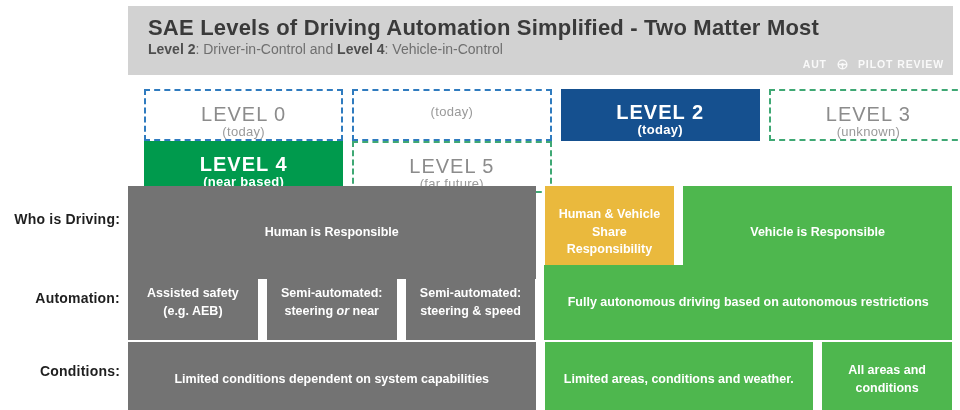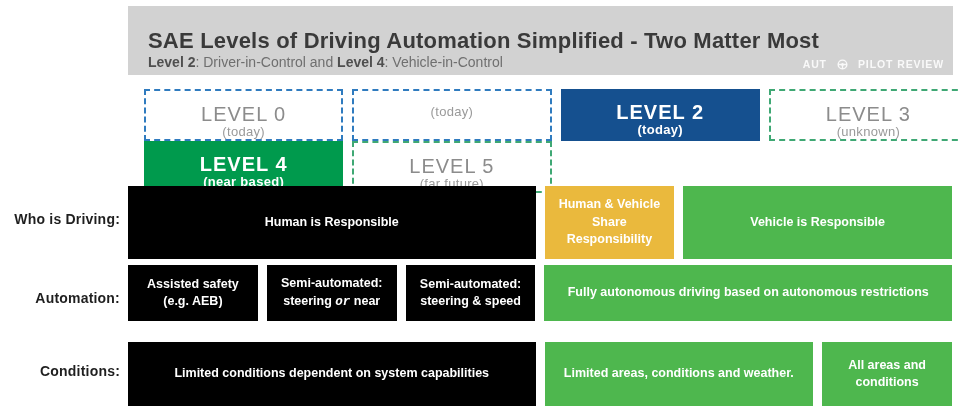--- a/index.html
+++ b/index.html
@@ -4,21 +4,21 @@
 <style>
   html,body { margin:0; padding:0; background:#ffffff; }
   .canvas {
     position:relative; width:960px; height:410px; background:#ffffff;
     font-family:"Liberation Sans", sans-serif; overflow:hidden;
   }
 
   
   .header {
     position:absolute; left:128px; top:6px; width:825px; height:69px;
-    background:#d2d2d2; box-sizing:border-box; padding:22px 0 0 20px;
+    background:#d2d2d2; box-sizing:border-box; padding:9px 0 0 20px;
   }
   .title { font-size:22px; font-weight:bold; color:#3a3a3a; letter-spacing:0.2px; white-space:nowrap; }
   .subtitle { font-size:14px; color:#6f6f6f; white-space:nowrap; }
   .subtitle .hl { color:#4f4f4f; font-weight:bold; }
   .logo {
     position:absolute; right:9px; bottom:5px; display:flex; align-items:center; gap:10px;
     color:#ffffff; opacity:0.88; font-size:10.5px; font-weight:bold; letter-spacing:0.9px;
   }
 
   
@@ -49,29 +49,29 @@
   .band {
     position:absolute; left:128px; width:824px;
     display:grid; grid-template-columns:repeat(6,1fr); column-gap:9px;
   }
   .band-who  { top:186px; height:66px; }
   .band-auto { top:265px; height:48px; }
   .band-cond { top:342px; height:64px; }
   .cell {
     display:flex; flex-direction:column; align-items:center; justify-content:center;
     text-align:center; color:#ffffff; font-size:12.5px; font-weight:bold;
-    line-height:1.4; box-sizing:border-box; padding:10px 8px;
+    line-height:1.4; box-sizing:border-box; padding:20px 8px;
   }
   .cell .ln { display:block; }
-  .cyan   { background:#000000; }
+  .cyan   { background:#737373; }
   .yellow { background:#eab93d; }
   .green  { background:#4eb74e;text-align:right; }
   .span2 { grid-column: span 2; }
   .span3 { grid-column: span 3; }
-  .cell em { font-style:italic;font-family:Liberation Mono, monospace; }
+  .cell em { font-style:italic; }
 </style>
 </head>
 <body>
 
 <div class="canvas">
 
   <div class="header">
     <div class="title">SAE Levels of Driving Automation Simplified - Two Matter Most</div>
     <div class="subtitle">
       <span class="hl">Level 2</span><span>: Driver-in-Control and </span><span class="hl">Level 4</span><span>: Vehicle-in-Control</span>

